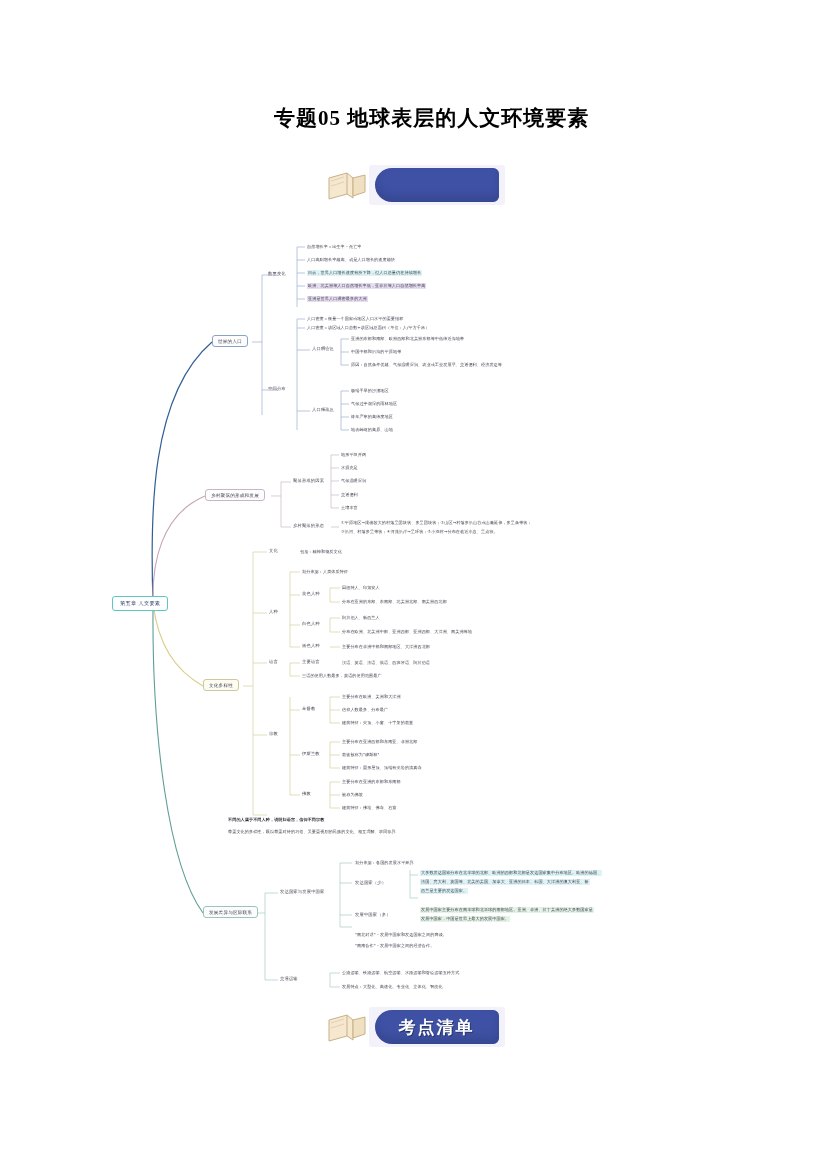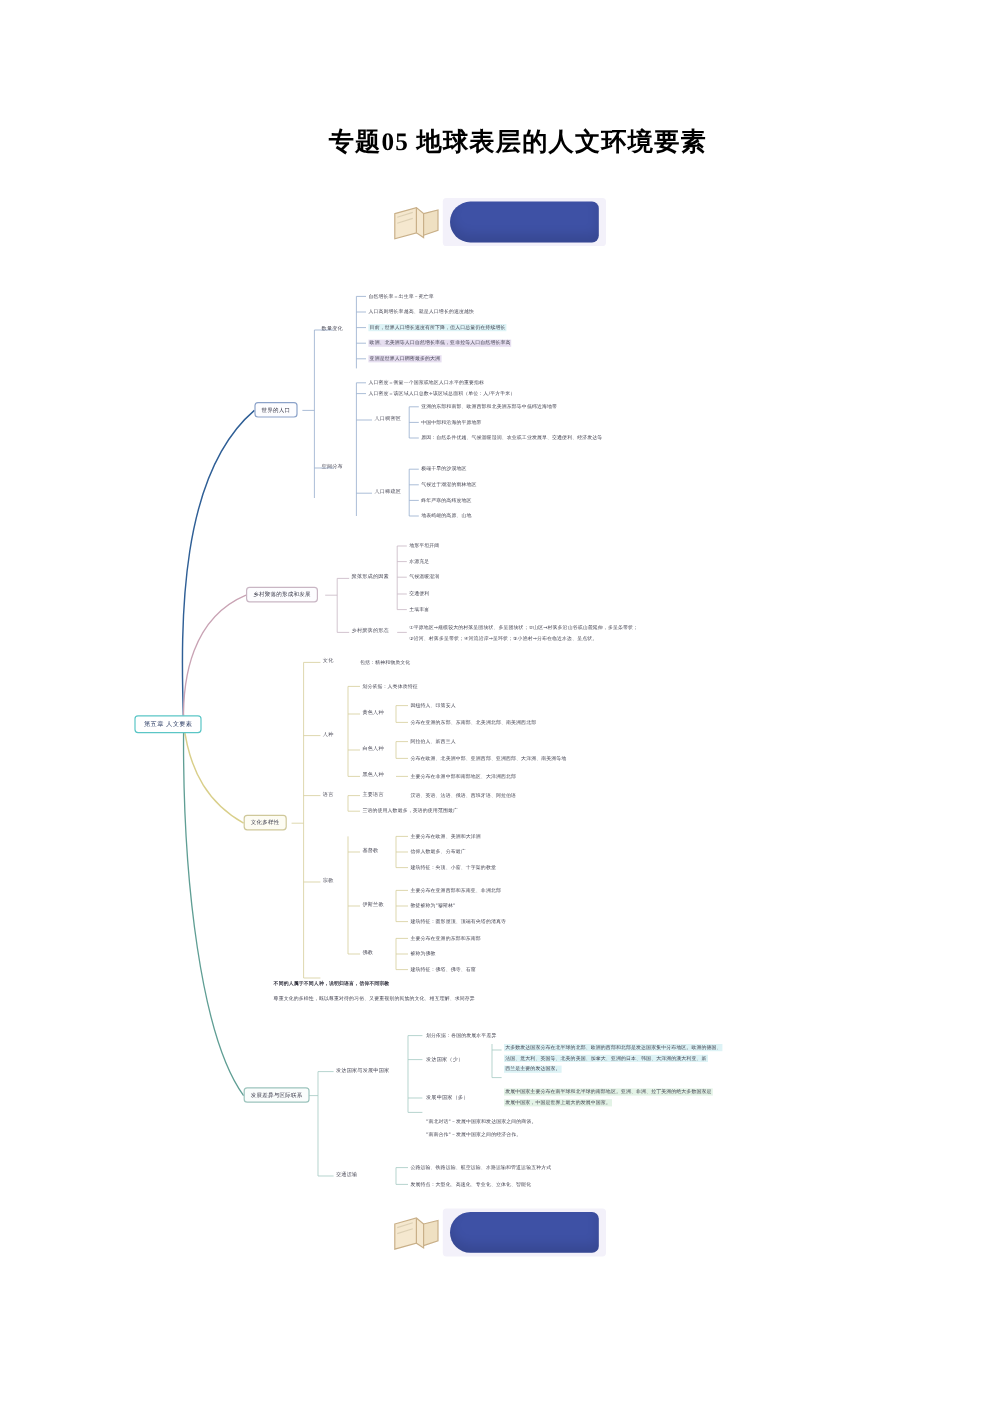--- a/index.html
+++ b/index.html
@@ -352,14 +352,15 @@
   <div class="banner-inner">
     <svg class="banner-book" viewBox="0 0 46 32">
       <path d="M2 8 L20 3 L26 8 L26 28 L20 24 L2 29 Z" fill="#f5e8cf" stroke="#c9b089" stroke-width="1"></path>
       <path d="M20 3 L20 24" stroke="#c9b089" stroke-width="1" fill="none"></path>
       <path d="M4 11 L17 7" stroke="#ddd0b4" stroke-width="1"></path>
       <path d="M4 16 L17 12" stroke="#ddd0b4" stroke-width="1"></path>
       <path d="M26 8 L38 5 L38 22 L26 26 Z" fill="#efe0c2" stroke="#c9b089" stroke-width="1"></path>
     </svg>
     <div class="banner-plate"></div>
     <div class="banner-pill"></div>
+    <div class="banner-text">考点清单</div>
   </div>
 </div>
 
 </body></html>

